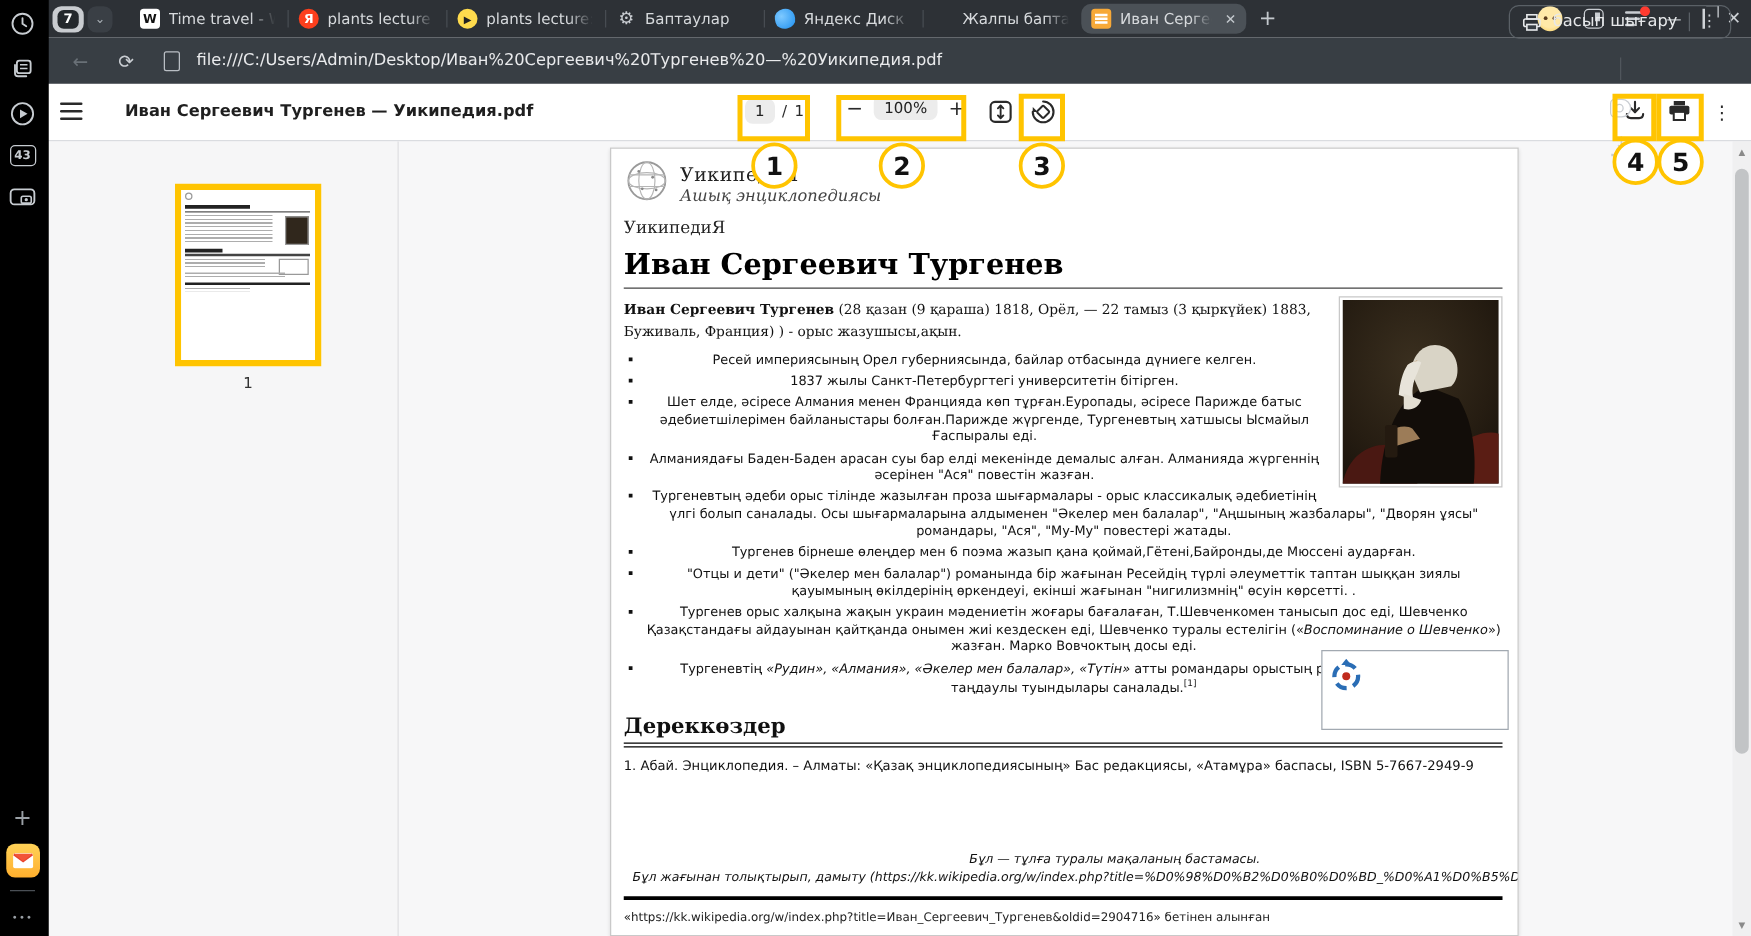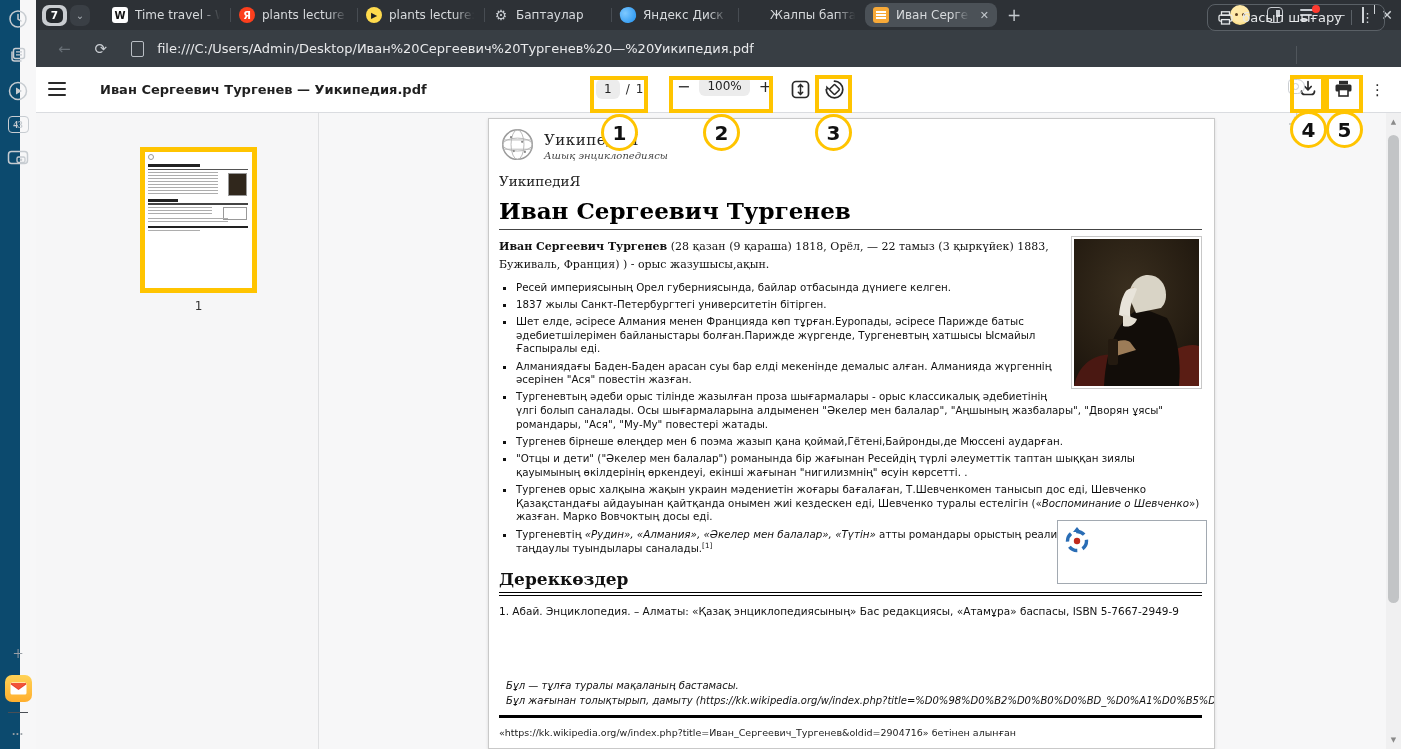--- a/index.html
+++ b/index.html
@@ -1,21 +1,21 @@
 <!DOCTYPE html>
 <html><head>
 <meta charset="utf-8">
 <style>
   * { margin:0; padding:0; box-sizing:border-box; }
   html,body { width:1401px; height:749px; }
   body { font-family:"DejaVu Sans", sans-serif; overflow:hidden; background:#fff; }
   .screen { position:relative; width:1401px; height:749px; overflow:hidden; background:#f7f7f8; }
 
   
-  .side { position:absolute; left:0; top:0; width:20px; height:749px; background:#0c4a6e; z-index:6;font-family:Liberation Serif, serif; }
+  .side { position:absolute; left:0; top:0; width:39px; height:749px; background:#000000; z-index:6; }
   .side-top { position:absolute; top:8px; left:0; width:36px; display:flex; flex-direction:column; align-items:center; gap:14px; }
   .side-bot { position:absolute; bottom:4px; left:0; width:36px; display:flex; flex-direction:column; align-items:center; gap:10px; }
   .sic { width:22px; height:22px; display:flex; align-items:center; justify-content:center; color:#c7ccd1; }
   .badge43 { width:21px; height:17px; border:1.4px solid #c7ccd1; border-radius:4px; font-size:9.5px; font-weight:bold; display:flex; align-items:center; justify-content:center; color:#c7ccd1; }
   .side-div { width:20px; height:1px; background:#4a4f55; }
   .mailic { width:27px; height:27px; border-radius:7px; background:linear-gradient(180deg,#ffd257,#ffaf2e); display:flex; align-items:center; justify-content:center; }
 
   
   .tabbar { position:absolute; left:36px; top:0; width:1365px; height:30px; background:#2d3136; display:flex; align-items:center; padding:0 8px 0 6px; z-index:5; }
   .tabcount { display:flex; align-items:center; gap:3px; margin-right:14px; }
@@ -103,33 +103,33 @@
   .sb-arrow { position:absolute; left:0; width:15px; text-align:center; font-size:7px; color:#8a8a8a; }
   .sb-thumb { position:absolute; left:2px; top:22px; width:11px; height:468px; background:#c2c4c6; border-radius:6px; }
 
   
   .page { position:absolute; left:168px; top:5px; width:727px; height:631px; background:#fff; border:1px solid #c9c9c9; box-shadow:0 1px 3px rgba(0,0,0,.12); overflow:hidden; }
   .page-inner { padding:8px 12px 0 10px; color:#111; }
   .wiki-head { display:flex; align-items:flex-start; gap:8px; }
   .globe { width:37px; height:37px; flex:0 0 auto; }
   .logo-text { padding-top:4px; }
   .logo-title { font-family:"DejaVu Serif", serif; font-size:15px; color:#222; letter-spacing:0.5px; }
-  .logo-sub { font-family:"DejaVu Serif", serif; font-style:italic; font-size:10px; color:#444; margin-top:1px; }
+  .logo-sub { font-family:"DejaVu Serif", serif; font-style:italic; font-size:13px; color:#444; margin-top:1px; }
   .site-line { font-family:"DejaVu Serif", serif; font-size:13.5px; margin-top:9px; color:#222; }
   h1.art { font-family:"DejaVu Serif", serif; font-size:23px; font-weight:bold; margin-top:8px; padding-bottom:5px; border-bottom:1.4px solid #444; color:#000; }
   .portrait { float:right; width:131px; height:153px; margin:6px 0 8px 12px; border:1px solid #c8c8c8; padding:2px; background:#fff; }
   .intro { font-family:"DejaVu Serif", serif; font-size:11px; line-height:1.62; margin-top:8px; color:#111; }
-  ul.bullets { margin:7px 0 0 17px; font-size:10.3px; line-height:1.33; }
+  ul.bullets { margin:7px 0 0 17px; font-size:10.3px; line-height:1.33;text-align:center; }
   ul.bullets li { margin-bottom:3.5px; list-style-type:square; }
   h2.src { font-family:"DejaVu Serif", serif; font-size:17px; font-weight:bold; margin-top:13px; padding-bottom:3px; border-bottom:4px double #000; clear:left; }
   .refline { font-size:10.5px; margin-top:9px; }
   .commons { position:absolute; right:7px; top:401px; width:150px; min-height:64px; border:1px solid #a2a9b1; background:#fff; padding:6px 7px; display:flex; gap:7px; }
   .commons-txt { font-size:8.4px; line-height:1.6; }
   .stub { display:flex; gap:7px; margin-top:62px; align-items:flex-start; }
-  .stub-lines { font-size:10px; }
+  .stub-lines { font-size:10px;text-align:center; }
   .stub-l1, .stub-l2 { font-style:italic; line-height:1.45; white-space:nowrap; }
   .stub-l3 { font-size:8.8px; margin-top:1px; }
   .thickrule { border-top:3px solid #000; margin-top:7px; }
   .footer-line { font-size:9.5px; margin-top:9px; color:#222; }
   .b { font-weight:bold; } .i { font-style:italic; } .u { text-underline-offset:1.5px; }
   sup { font-size:70%; }
 
   
   .ann { position:absolute; inset:0; z-index:100; pointer-events:none; }
   .abox { position:absolute; border:4px solid #ffc400; }

